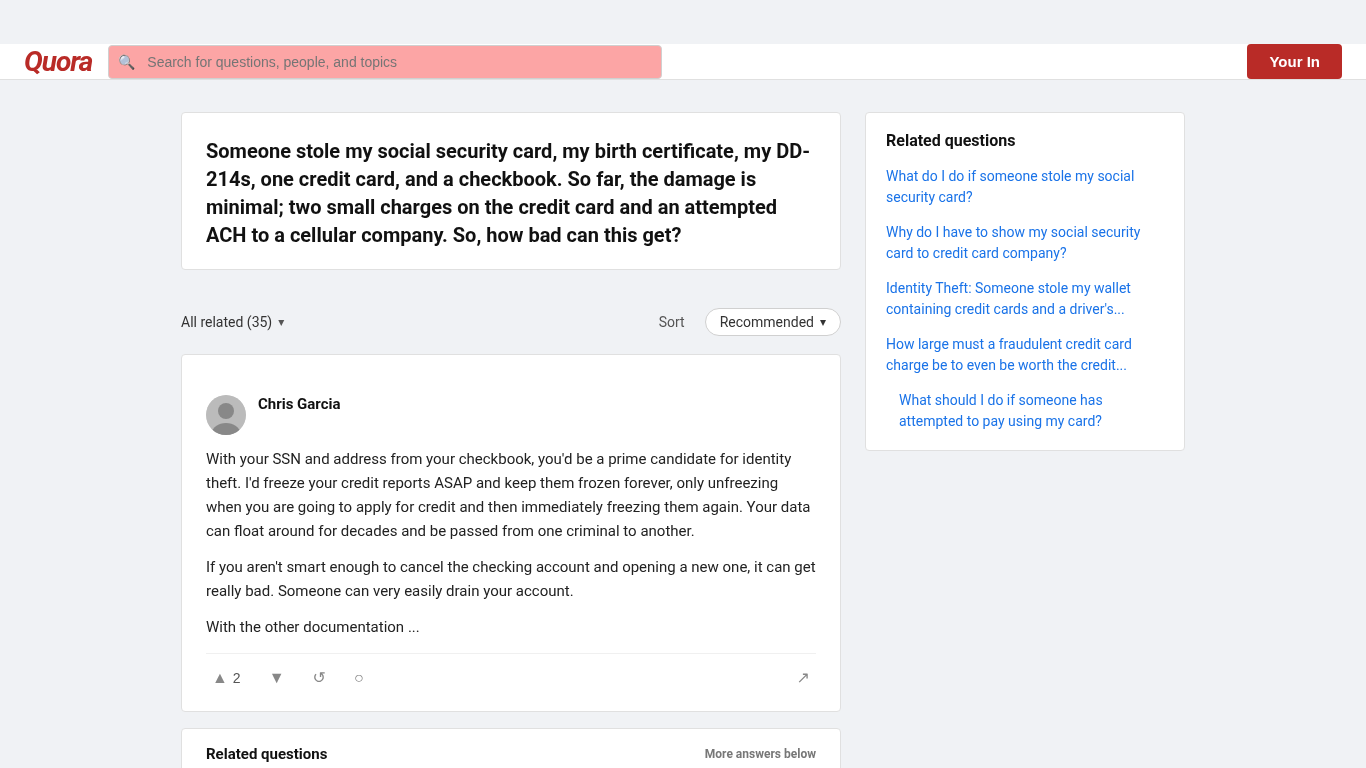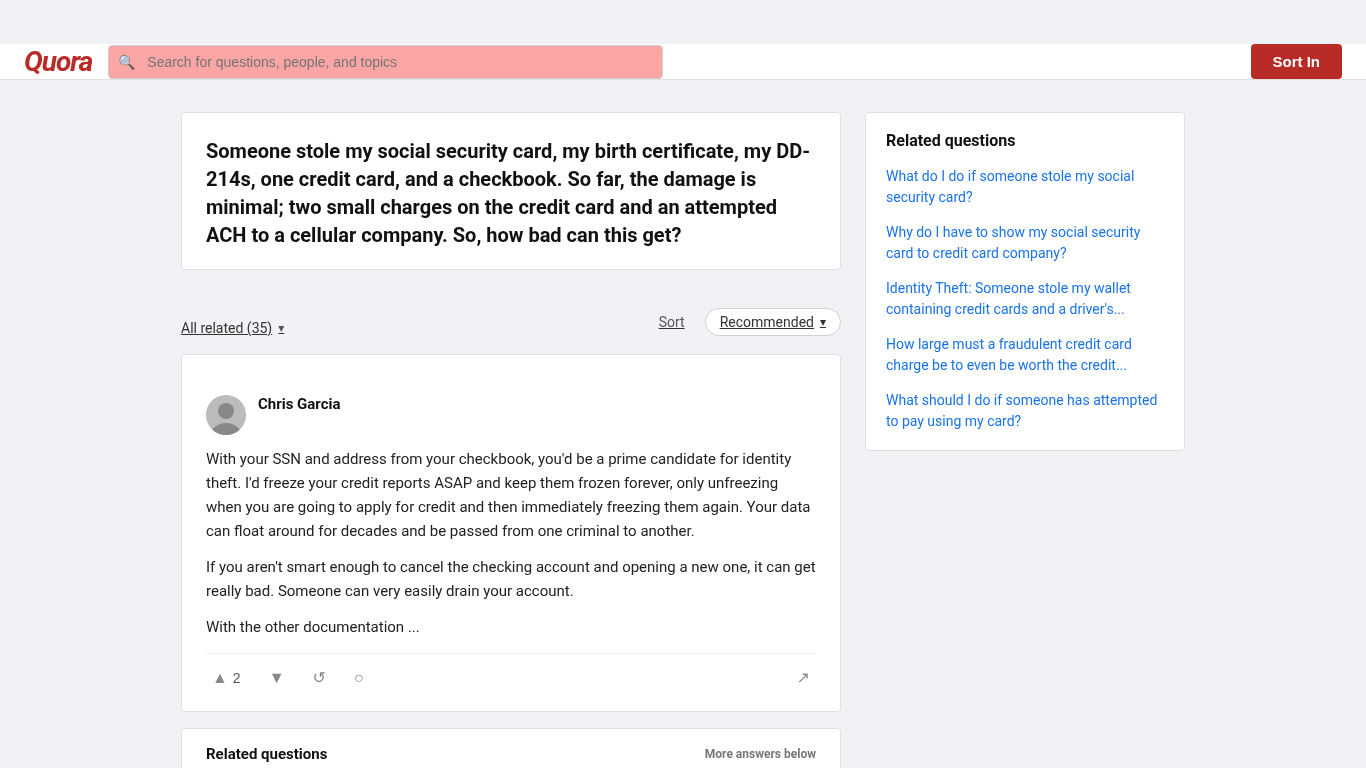--- a/index.html
+++ b/index.html
@@ -96,25 +96,24 @@
     .question-title {
       font-size: 20px;
       font-weight: 700;
       line-height: 1.4;
       color: #111;
     }
 
     
     .answers-toolbar {
       display: flex;
-      align-items: flex-end;
+      align-items: center;
       justify-content: space-between;
       padding: 10px 0;
       margin-bottom: 8px;
-      text-decoration: underline;
     }
     .all-related {
       display: flex;
       align-items: center;
       gap: 6px;
       font-size: 14px;
       color: #333;
       cursor: pointer;
     }
     .all-related .chevron { font-size: 12px; color: #555; }
@@ -266,33 +265,33 @@
       margin-bottom: 16px;
     }
     .sidebar-link {
       display: block;
       font-size: 14px;
       color: #1a73e8;
       text-decoration: none;
       line-height: 1.5;
       margin-bottom: 14px;
     }
-    .sidebar-link:last-child { margin-bottom: 0; }
+    .sidebar-link:last-child { margin-bottom: 0; margin-left: 13px; }
   </style>
 </head>
 <body>
 
 <header class="header">
   <a class="logo">Quora</a>
   <div class="search-bar">
     <span class="search-icon-wrap">🔍</span>
     <input type="text" placeholder="Search for questions, people, and topics" style="">
   </div>
   <div class="header-spacer"></div>
-  <button class="sign-in-btn">Sort In</button>
+  <button class="sign-in-btn">Your In</button>
 </header>
 
 <div class="page-layout">
 
   <div class="main-content">
 
     <div class="question-card">
       <h1 class="question-title">Someone stole my social security card, my birth certificate, my DD-214s, one credit card, and a checkbook. So far, the damage is minimal; two small charges on the credit card and an attempted ACH to a cellular company. So, how bad can this get?</h1>
     </div>
 

